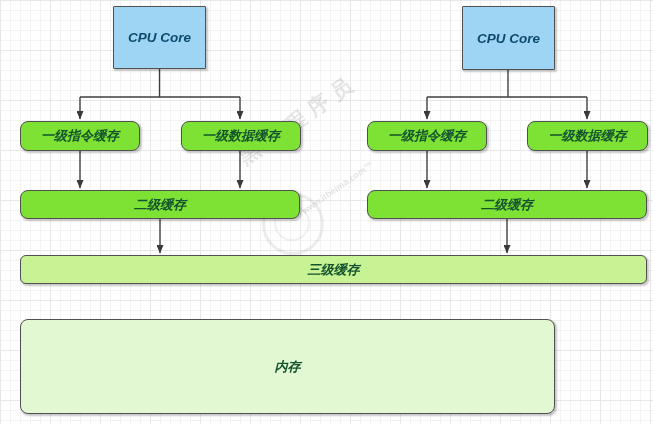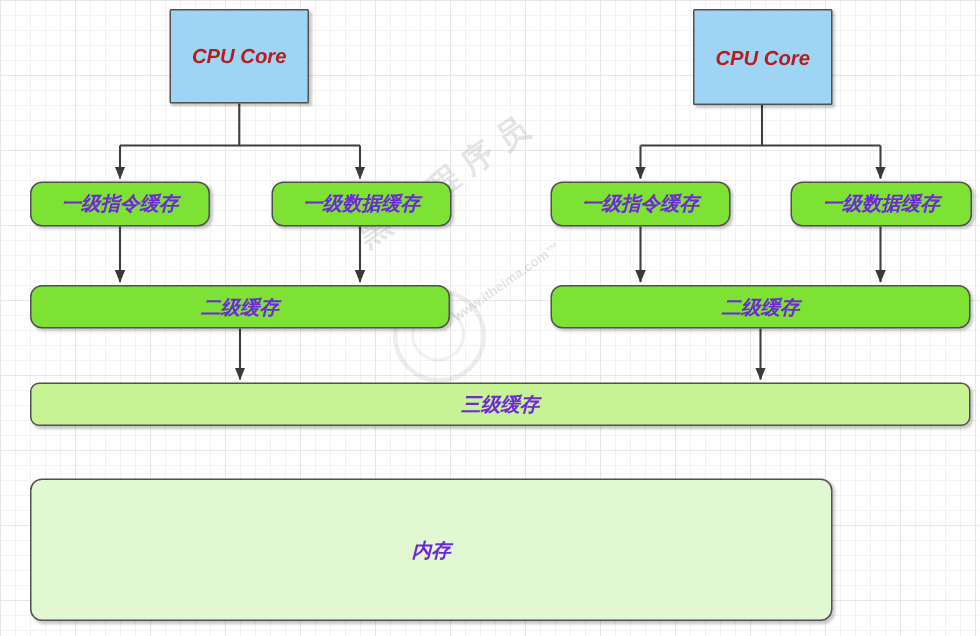--- a/index.html
+++ b/index.html
@@ -12,27 +12,27 @@
     background-image:
       linear-gradient(#e7e7e7 1px, transparent 1px),
       linear-gradient(90deg,#e7e7e7 1px, transparent 1px),
       linear-gradient(#f3f3f3 1px, transparent 1px),
       linear-gradient(90deg,#f3f3f3 1px, transparent 1px);
     background-size:50px 50px,50px 50px,10px 10px,10px 10px;
   }
   .node{
     position:absolute;
     display:flex;align-items:center;justify-content:center;
-    font-weight:bold;font-style:italic;font-size:13px;color:#6d28d9;
+    font-weight:bold;font-style:italic;font-size:13px;color:#14532d;
     border:1.6px solid #515151;
     box-shadow:1.5px 1.5px 2px rgba(0,0,0,.22);
     box-sizing:border-box;
     text-align:center;
   }
-  .core {background:var(--core-fill,#9ed5f4);border-radius:1px;font-size:13.5px;color:#b91c1c;}
+  .core {background:var(--core-fill,#9ed5f4);border-radius:1px;font-size:13.5px;color:#0c4a6e;}
   .cache{background:var(--cache-fill,#7de234);border-radius:8px;}
   .l3   {background:var(--l3-fill,#c8f394);border-radius:6px;}
   .mem  {background:var(--memory-fill,#e2f8d2);border-radius:8px;}
 
   #cpu-left {left:113px;top:6px;width:93px;height:63px;}
   #cpu-right{left:462px;top:6px;width:93px;height:64px;}
   #l1i-left {left:20px; top:121px;width:120px;height:30px;}
   #l1d-left {left:181px;top:121px;width:120px;height:30px;}
   #l1i-right{left:367px;top:121px;width:120px;height:30px;}
   #l1d-right{left:527px;top:121px;width:121px;height:30px;}

